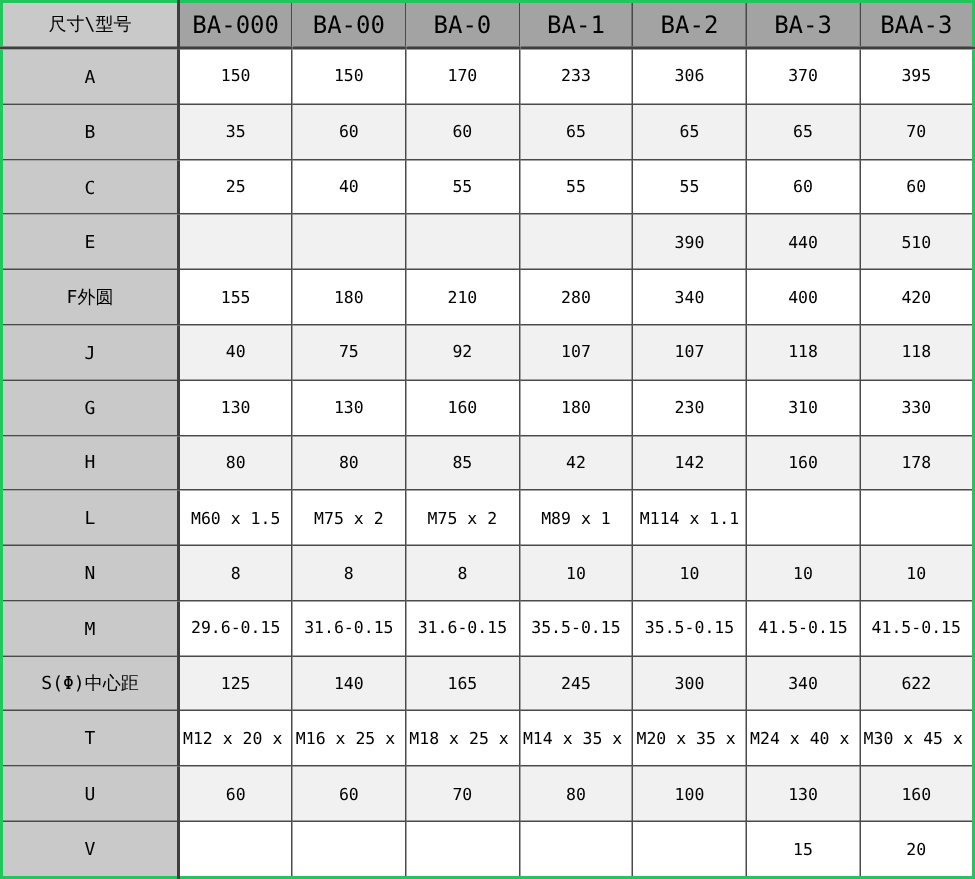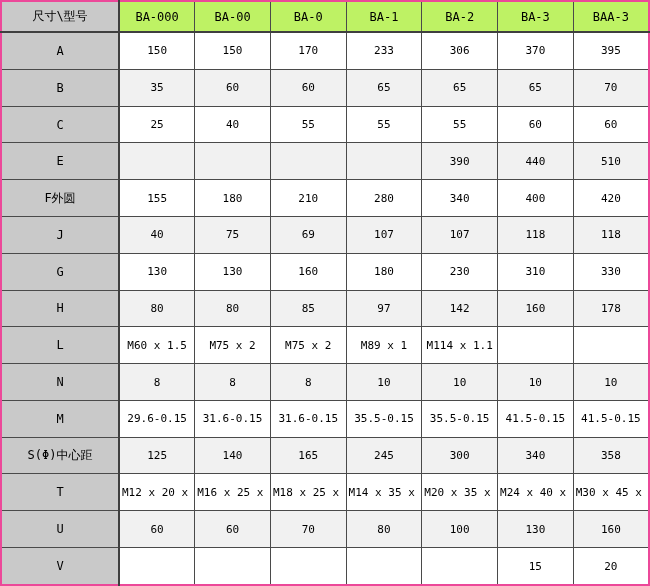--- a/index.html
+++ b/index.html
@@ -6,39 +6,39 @@
     margin: 0;
     padding: 0;
     background: #ffffff;
     font-family: "DejaVu Sans Mono", "DejaVu Sans", "Liberation Sans", monospace, sans-serif;
   }
   .spec-table {
     width: 650px;
     height: 586px;
     border-collapse: collapse;
     table-layout: fixed;
-    border: 2px solid #ec4899;
+    border: 2px solid #22c55e;
     font-size: 11px;
     color: #000000;
   }
   .spec-table th,
   .spec-table td {
     border: 1px solid #4a4a4a;
     text-align: center;
     vertical-align: middle;
     padding: 0 2px;
     overflow: hidden;
     white-space: nowrap;
     height: 29px;
     font-weight: normal;
   }
   .spec-table thead th {
-    background: #bef264;
+    background: #a3a3a3;
     border-bottom: 2px solid #3f3f3f;
-    font-size: 12px;
+    font-size: 16px;
   }
   .spec-table th.corner-cell,
   .spec-table td.row-label-cell {
     background: #c9c9c9;
     border-right: 2px solid #3f3f3f;
     font-size: 12px;
   }
   .spec-table col.label-col { width: 118px; }
   .spec-table tbody tr:nth-child(odd) td.value-cell { background: #ffffff; }
   .spec-table tbody tr:nth-child(even) td.value-cell { background: #f1f1f1; }
@@ -117,42 +117,42 @@
         <td class="value-cell">210</td>
         <td class="value-cell">280</td>
         <td class="value-cell">340</td>
         <td class="value-cell">400</td>
         <td class="value-cell">420</td>
       </tr>
       <tr>
         <td class="row-label-cell">J</td>
         <td class="value-cell">40</td>
         <td class="value-cell">75</td>
-        <td class="value-cell">69</td>
+        <td class="value-cell">92</td>
         <td class="value-cell">107</td>
         <td class="value-cell">107</td>
         <td class="value-cell">118</td>
         <td class="value-cell">118</td>
       </tr>
       <tr>
         <td class="row-label-cell">G</td>
         <td class="value-cell">130</td>
         <td class="value-cell">130</td>
         <td class="value-cell">160</td>
         <td class="value-cell">180</td>
         <td class="value-cell">230</td>
         <td class="value-cell">310</td>
         <td class="value-cell">330</td>
       </tr>
       <tr>
         <td class="row-label-cell">H</td>
         <td class="value-cell">80</td>
         <td class="value-cell">80</td>
         <td class="value-cell">85</td>
-        <td class="value-cell">97</td>
+        <td class="value-cell">42</td>
         <td class="value-cell">142</td>
         <td class="value-cell">160</td>
         <td class="value-cell">178</td>
       </tr>
       <tr>
         <td class="row-label-cell">L</td>
         <td class="value-cell">M60 x 1.5</td>
         <td class="value-cell">M75 x 2</td>
         <td class="value-cell">M75 x 2</td>
         <td class="value-cell">M89 x 1</td>
@@ -181,21 +181,21 @@
         <td class="value-cell">41.5-0.15</td>
       </tr>
       <tr>
         <td class="row-label-cell">S(Φ)中心距</td>
         <td class="value-cell">125</td>
         <td class="value-cell">140</td>
         <td class="value-cell">165</td>
         <td class="value-cell">245</td>
         <td class="value-cell">300</td>
         <td class="value-cell">340</td>
-        <td class="value-cell">358</td>
+        <td class="value-cell">622</td>
       </tr>
       <tr>
         <td class="row-label-cell">T</td>
         <td class="value-cell">M12 x 20 x 4</td>
         <td class="value-cell">M16 x 25 x 4</td>
         <td class="value-cell">M18 x 25 x 4</td>
         <td class="value-cell">M14 x 35 x 8</td>
         <td class="value-cell">M20 x 35 x 8</td>
         <td class="value-cell">M24 x 40 x 8</td>
         <td class="value-cell">M30 x 45 x 8</td>

